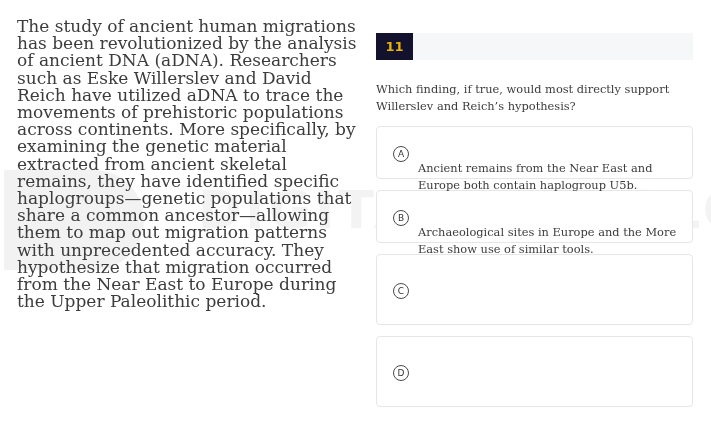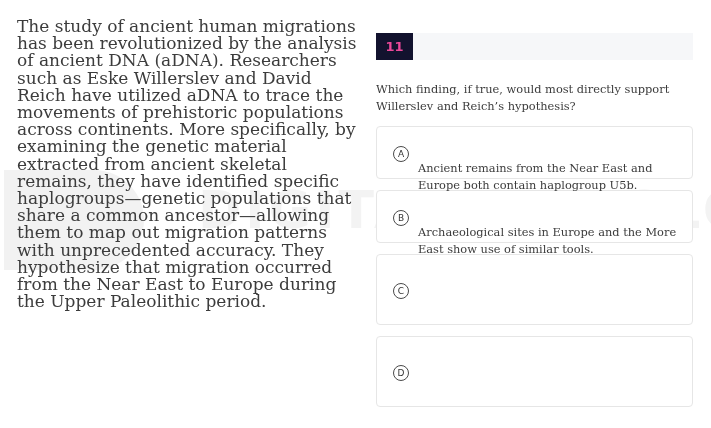--- a/index.html
+++ b/index.html
@@ -66,21 +66,21 @@
       background: #f6f7f9;
       position: relative;
     }
     .qnum {
       position: absolute;
       left: 0;
       top: 0;
       width: 37px;
       height: 27px;
       background: #12122e;
-      color: #ec4899;
+      color: #eab308;
       font-family: "DejaVu Sans", "Liberation Sans", sans-serif;
       font-weight: bold;
       font-size: 13px;
       line-height: 27px;
       text-align: center;
     }
     .question {
       margin-top: 21px;
       font-size: 11.4px;
       line-height: 17.2px;

